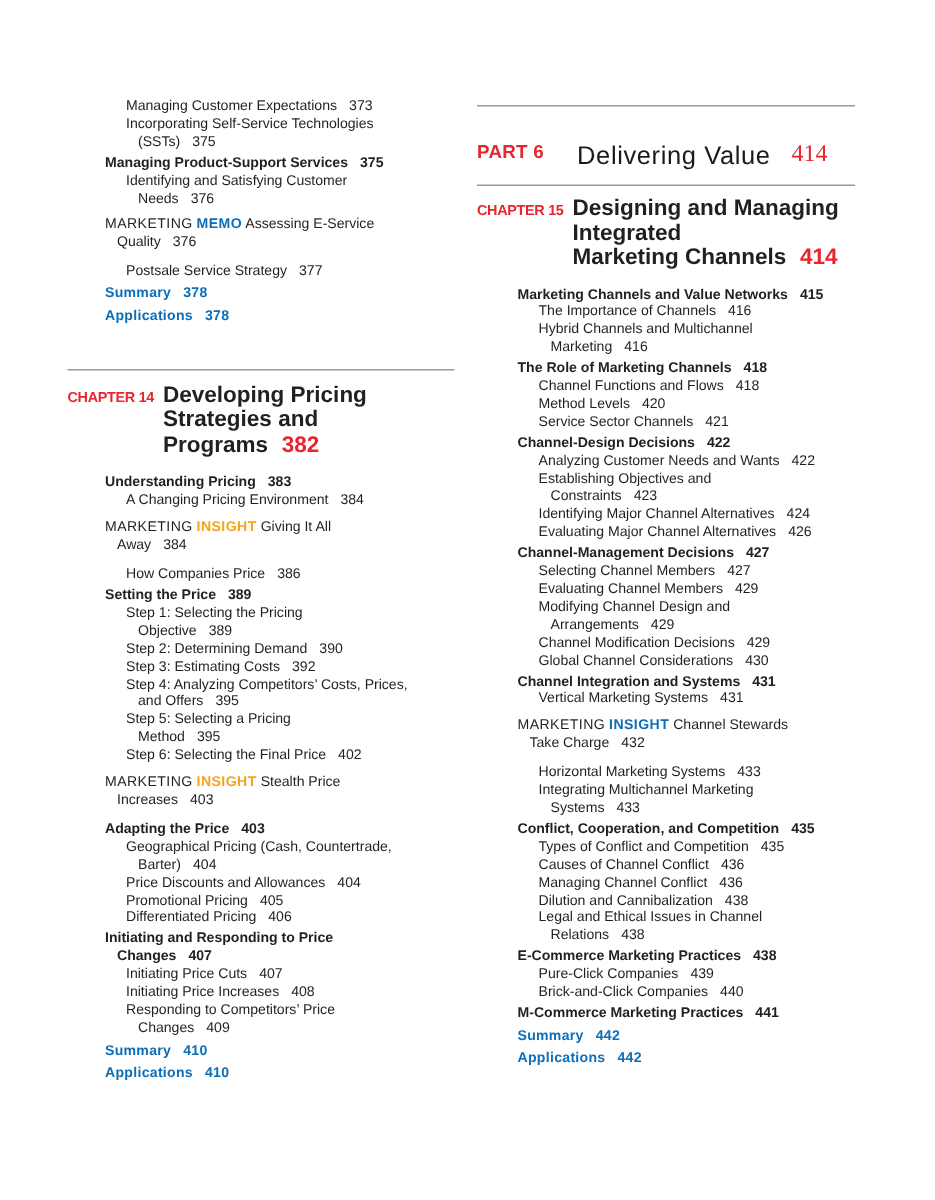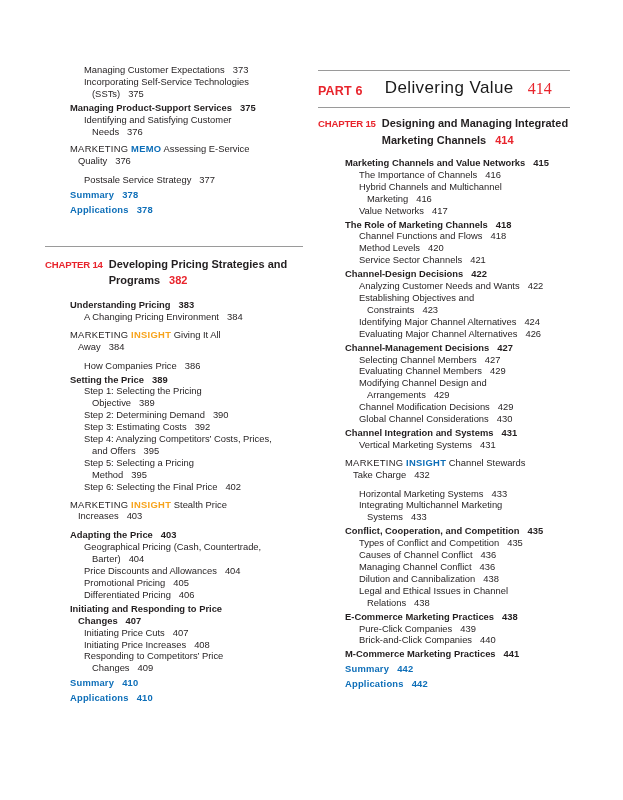--- a/index.html
+++ b/index.html
@@ -25,29 +25,29 @@
   .entry.feature .accent{font-weight:700;letter-spacing:.3px;}
   .entry.feature .accent.blue{color:#0d6eb8;}
   .entry.feature .accent.orange{color:#f7a31c;}
   .entry.end{font-weight:700;color:#0d6eb8;margin-top:3px;letter-spacing:.2px;}
   .entries > .entry:first-child{margin-top:0;}
 
   
   .chapter-block{margin-top:30px;}
   .chapter-head{display:flex;align-items:baseline;margin-top:9px;}
   .ch-label{flex:0 0 auto;color:#e8242c;font-weight:700;font-size:9.6px;letter-spacing:-0.2px;margin-right:6px;}
-  .ch-title{font-weight:700;font-size:11px;line-height:16.5px;white-space:pre-line;}
+  .ch-title{font-weight:700;font-size:15px;line-height:16.5px;white-space:pre-line;}
   .ch-page{color:#e8242c;font-weight:700;margin-left:9px;}
   .chapter-block .entries{margin-top:10px;}
   .col-right .chapter-head{margin-top:7px;}
   .col-right .chapter-block{margin-top:4px;}
   .col-right .chapter-block .entries{margin-top:9px;}
 
   
-  .part-row{display:flex;align-items:flex-end;padding:7px 0 9px 0;}
+  .part-row{display:flex;align-items:flex-start;padding:7px 0 9px 0;margin-top:16px;}
   .part-label{color:#e8242c;font-weight:700;font-size:12.5px;letter-spacing:.2px;margin-right:22px;}
   .part-title{font-family:Liberation Sans, sans-serif;font-size:17px;letter-spacing:.4px;color:#1a1a1a;}
   .part-page{font-family:"Liberation Serif","DejaVu Serif",serif;font-size:16px;color:#e8242c;margin-left:14px;}
 
   .folio{position:absolute;left:46px;top:750px;font-weight:700;font-size:10px;color:#231f20;}
 </style>
 </head>
 <body>
 
 <div class="page">
@@ -125,21 +125,20 @@
       <div class="chapter-head">
         <span class="ch-label">CHAPTER 15</span>
         <span class="ch-title"><span>Designing and Managing Integrated
 Marketing Channels</span><span class="ch-page">414</span></span>
       </div>
       <div class="entries">
           <div class="entry l1"><span class="t">Marketing Channels and Value Networks</span><span class="pg">415</span></div>
           <div class="entry l2"><span class="t">The Importance of Channels</span><span class="pg">416</span></div>
           <div class="entry l2"><span class="t">Hybrid Channels and Multichannel
 Marketing</span><span class="pg">416</span></div>
-          <div class="entry l2"><span class="t">Value Networks</span><span class="pg">417</span></div>
           <div class="entry l1"><span class="t">The Role of Marketing Channels</span><span class="pg">418</span></div>
           <div class="entry l2"><span class="t">Channel Functions and Flows</span><span class="pg">418</span></div>
           <div class="entry l2"><span class="t">Method Levels</span><span class="pg">420</span></div>
           <div class="entry l2"><span class="t">Service Sector Channels</span><span class="pg">421</span></div>
           <div class="entry l1"><span class="t">Channel-Design Decisions</span><span class="pg">422</span></div>
           <div class="entry l2"><span class="t">Analyzing Customer Needs and Wants</span><span class="pg">422</span></div>
           <div class="entry l2"><span class="t">Establishing Objectives and
 Constraints</span><span class="pg">423</span></div>
           <div class="entry l2"><span class="t">Identifying Major Channel Alternatives</span><span class="pg">424</span></div>
           <div class="entry l2"><span class="t">Evaluating Major Channel Alternatives</span><span class="pg">426</span></div>

